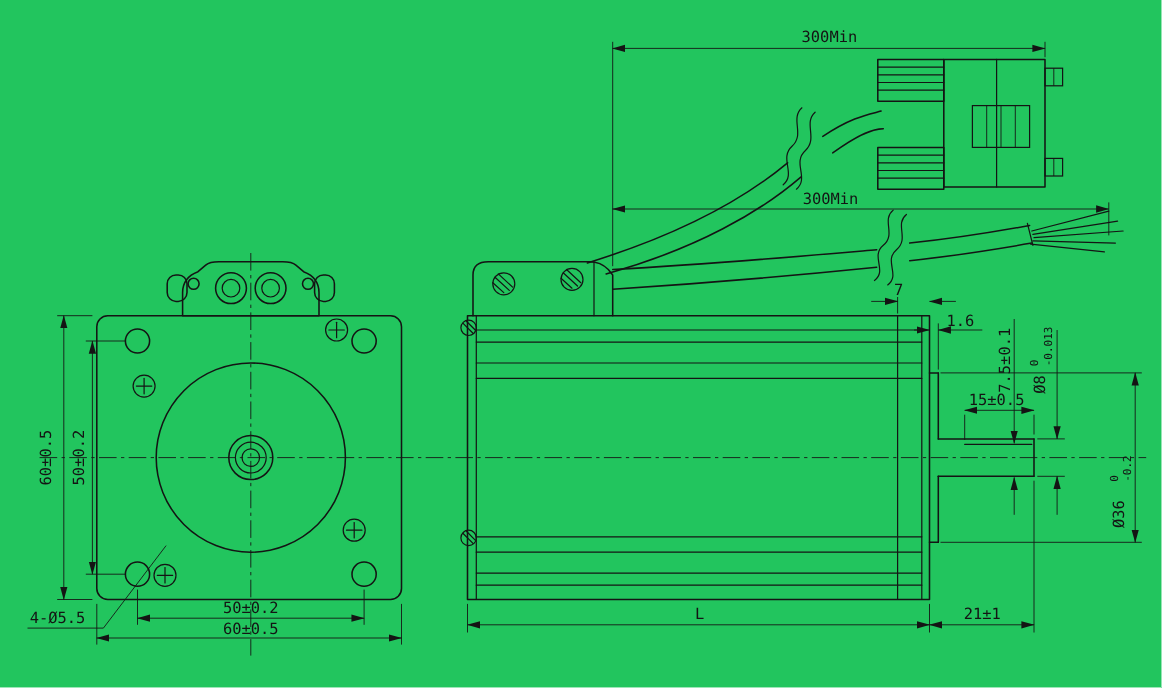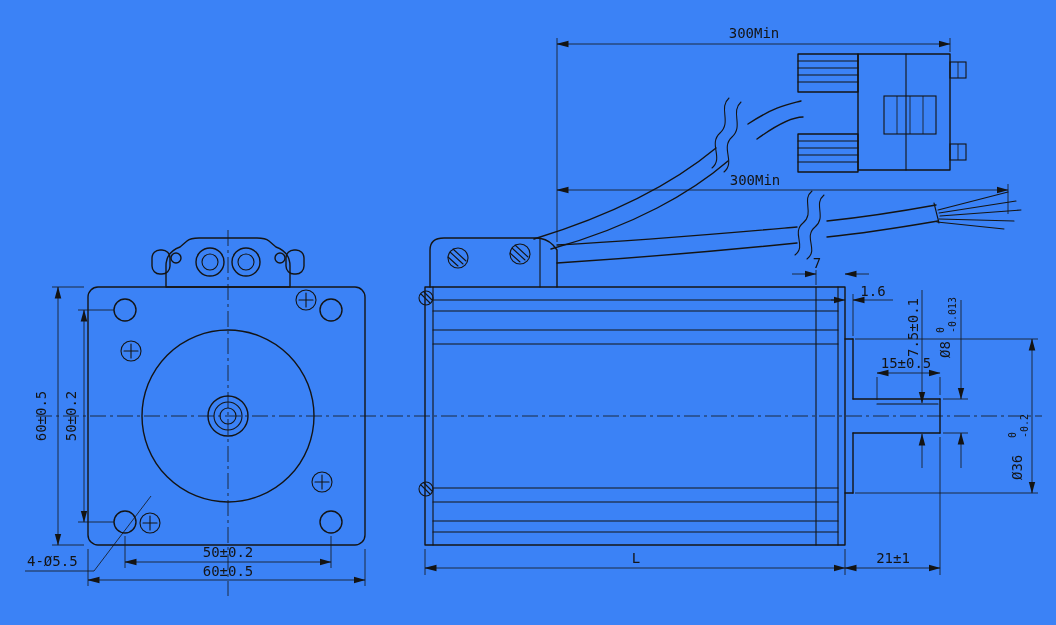--- a/index.html
+++ b/index.html
@@ -1,16 +1,16 @@
 <!DOCTYPE html>
 <html><head>
 <meta charset="utf-8">
 <style>
   html,body{margin:0;padding:0;background:#ffffff;}
-  .stage{width:1056px;height:625px;position:relative;background:#3b82f6;overflow:hidden;}
+  .stage{width:1056px;height:625px;position:relative;background:#22c55e;overflow:hidden;}
   svg{display:block;}
   .obj{stroke:#141414;stroke-width:1.4;fill:none;stroke-linecap:round;stroke-linejoin:round;}
   .obj2{stroke:#141414;stroke-width:1.1;fill:none;stroke-linecap:round;}
   .thin{stroke:#141414;stroke-width:0.8;fill:none;}
   .dim{stroke:#141414;stroke-width:0.8;fill:none;}
   .cl{stroke:#141414;stroke-width:0.8;fill:none;stroke-dasharray:16 4 3 4;}
   text{font-family:"DejaVu Sans Mono","Liberation Mono",monospace;font-size:14px;fill:#141414;}
   .tol{font-size:10px;}
 </style>
 </head>

